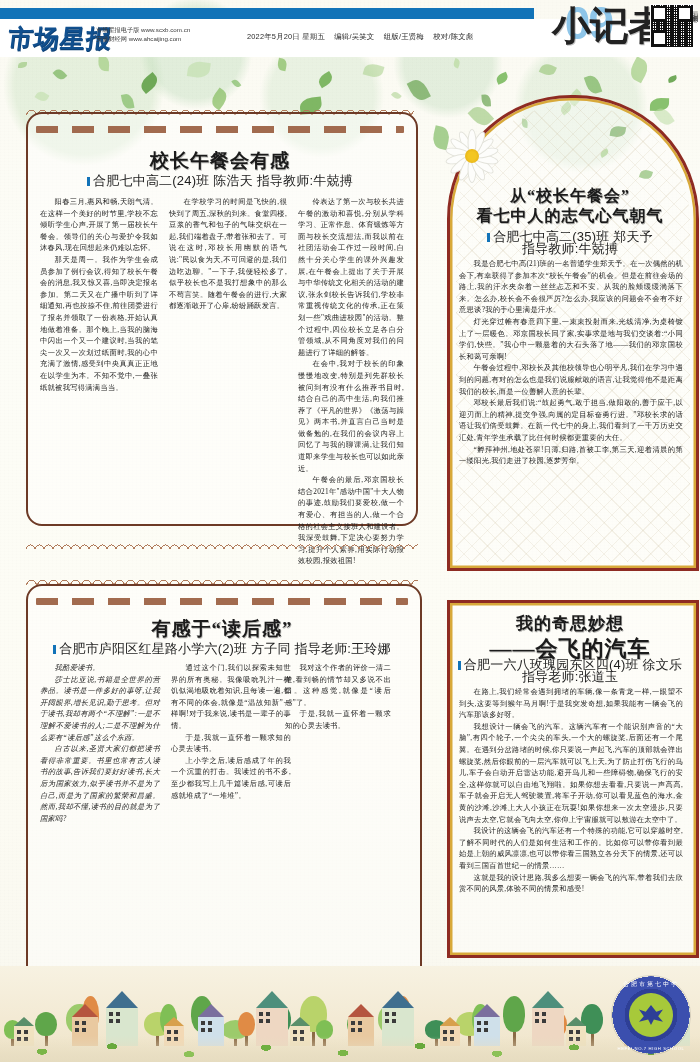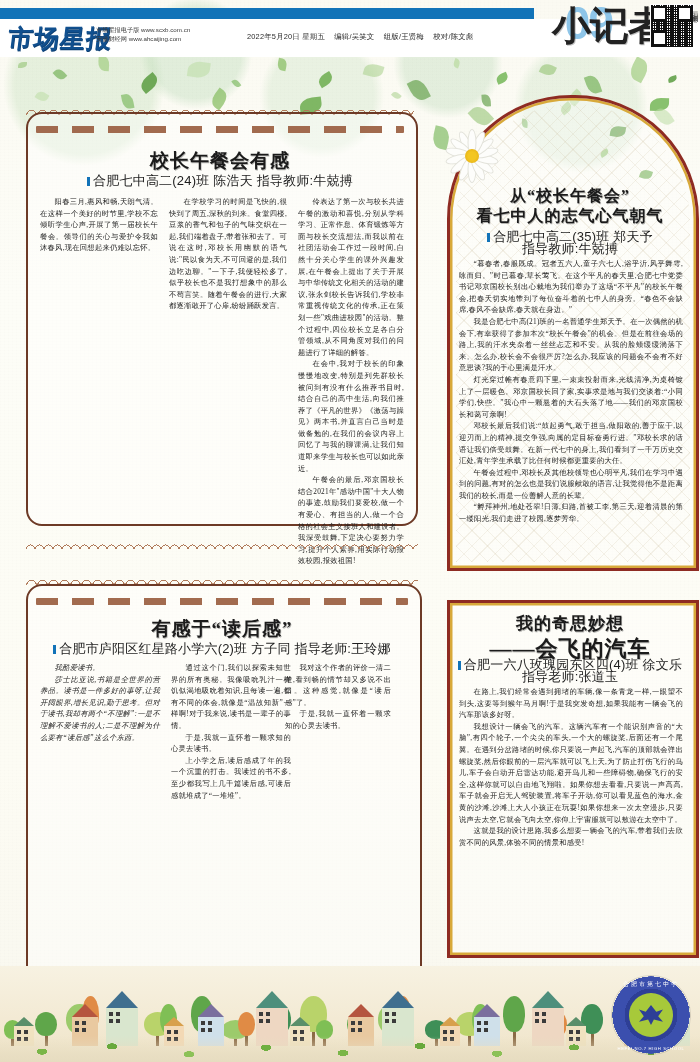--- a/index.html
+++ b/index.html
@@ -204,20 +204,21 @@
 <div class="frame" style="left:26px;top:112px;width:388px;height:410px;"></div>
 <div class="dashes" style="left:36px;top:126px;width:368px;"></div>
 
 <div class="headline" style="left:26px;top:148px;width:388px;font-size:19px;">校长午餐会有感</div>
 <div class="byline" style="left:26px;top:172px;width:388px;">
   <span class="bmark"></span><span>合肥七中高二(24)班 陈浩天  指导教师:牛兢搏</span>
 </div>
 
 <div class="col" style="left:40px;top:196px;width:118px;height:316px;">
     <p>阳春三月,惠风和畅,天朗气清。在这样一个美好的时节里,学校不忘倾听学生心声,开展了第一届校长午餐会。领导们的关心与爱护令我如沐春风,现在回想起来仍难以忘怀。</p>
+    <p>那天是周一。我作为学生会成员参加了例行会议,得知了校长午餐会的消息,我又惊又喜,当即决定报名参加。第二天又在广播中听到了详细通知,再也按捺不住,前往团委进行了报名并领取了一份表格,开始认真地做着准备。那个晚上,当我的脑海中闪出一个又一个建议时,当我的笔尖一次又一次划过纸面时,我的心中充满了激情,感受到中央真真正正地在以学生为本。不知不觉中,一叠张纸就被我写得满满当当。</p>
   </div>
 <div class="col" style="left:169px;top:196px;width:118px;height:316px;">
     <p>在学校学习的时间是飞快的,很快到了周五,深秋的到来。食堂四楼,豆浆的香气和包子的气味交织在一起,我们端着盘子,带着张和去了。可说在这时,邓校长用幽默的语气说:"民以食为天,不可回避的是,我们边吃边聊。"一下子,我便轻松多了,似乎校长也不是我打想象中的那么不苟言笑。随着午餐会的进行,大家都逐渐敢开了心扉,纷纷踊跃发言。</p>
   </div>
 <div class="col" style="left:298px;top:196px;width:106px;height:316px;">
     <p>伶表达了第一次与校长共进午餐的激动和喜悦,分别从学科学习、正常作息、体育锻炼等方面与校长交流想法,而我以前在社团活动会工作过一段时间,自然十分关心学生的课外兴趣发展,在午餐会上提出了关于开展与中华传统文化相关的活动的建议,张永剑校长告诉我们,学校非常重视传统文化的传承,正在策划一些"戏曲进校园"的活动。整个过程中,四位校长立足各自分管领域,从不同角度对我们的问题进行了详细的解答。</p>
     <p>在会中,我对于校长的印象慢慢地改变,特别是列先群校长被问到有没有什么推荐书目时,结合自己的高中生活,向我们推荐了《平凡的世界》《激荡与躁见》两本书,并直言自己当时是做备勉的,在我们的会议内容上回忆了与我的聊课满,让我们知道即来学生与校长也可以如此亲近。</p>
     <p>午餐会的最后,邓京国校长结合2021年"感动中国"十大人物的事迹,鼓励我们要爱校,做一个有爱心、有担当的人,做一个合格的社会主义接班人和建设者。我深受鼓舞,下定决心要努力学习,提升个人素养,用实际行动报效校园,报效祖国!</p>
   </div>
 
@@ -243,41 +244,41 @@
 </div>
 
 <div class="headline" style="left:447px;top:186px;width:246px;font-size:16px;">从“校长午餐会”</div>
 <div class="headline" style="left:447px;top:206px;width:246px;font-size:16px;">看七中人的志气心气朝气</div>
 <div class="byline" style="left:447px;top:228px;width:246px;">
   <span class="bmark"></span><span>合肥七中高二(35)班 郑天予</span>
 </div>
 <div class="byline" style="left:447px;top:240px;width:246px;">指导教师:牛兢搏</div>
 
 <div class="col" style="left:459px;top:258px;width:224px;height:296px;">
-    <p>“暮春者,春服既成。冠者五六人,童子六七人,浴乎沂,风乎舞雩,咏而归。”时已暮春,草长莺飞。在这个平凡的春天里,合肥七中党委书记邓京国校长别出心裁地为我们举办了这场“不平凡”的校长午餐会,把春天切实地带到了每位奋斗着的七中人的身旁。“春色不会缺席,春风不会缺席,春天就在身边。”</p>
     <p>我是合肥七中高(21)班的一名普通学生郑天予。在一次偶然的机会下,有幸获得了参加本次“校长午餐会”的机会。但是在前往会场的路上,我的汗水夹杂着一丝丝忐忑和不安。从我的脸颊缓缓淌落下来。怎么办,校长会不会很严厉?怎么办,我应该的问题会不会有不好意思谈?我的手心里满是汗水。</p>
     <p>灯光穿过帷有春意四下里,一束束投射而来,光线清净,为桌椅镀上了一层暖色。邓京国校长回了家,实事求是地与我们交谈着:“小同学们,快些。”我心中一颗悬着的大石头落了地——我们的邓京国校长和蔼可亲啊!</p>
+    <p>午餐会过程中,邓校长及其他校领导也心明平凡,我们在学习中遇到的问题,有对的怎么也是我们说服献敢的语言,让我觉得他不是距离我们的校长,而是一位善解人意的长辈。</p>
     <p>邓校长最后我们说:“鼓起勇气,敢于担当,做阳敢的,善于应干,以迎刃而上的精神,提交争强,向属的定目标奋勇行进。”邓校长求的话语让我们倍受鼓舞。在新一代七中的身上,我们看到了一千万历史交汇处,青年学生承载了比任何时候都更重要的大任。</p>
-    <p>午餐会过程中,邓校长及其他校领导也心明平凡,我们在学习中遇到的问题,有对的怎么也是我们说服献敢的语言,让我觉得他不是距离我们的校长,而是一位善解人意的长辈。</p>
     <p>“孵拜神州,地处苍翠!日薄,归路,首被工李,第三天,迎着清晨的第一缕阳光,我们走进了校园,逐梦芳华。</p>
   </div>
 
 <div class="lace2" style="left:26px;top:536px;width:392px;"></div>
 <div class="lace" style="left:26px;top:570px;width:392px;"></div>
 <div class="frame" style="left:26px;top:584px;width:392px;height:400px;"></div>
 <div class="dashes" style="left:36px;top:598px;width:372px;"></div>
 
 <div class="headline" style="left:26px;top:616px;width:392px;font-size:19px;">有感于“读后感”</div>
 <div class="byline" style="left:26px;top:640px;width:392px;">
   <span class="bmark"></span><span>合肥市庐阳区红星路小学六(2)班 方子同   指导老师:王玲娜</span>
 </div>
 
 <div class="col" style="left:40px;top:662px;width:120px;height:312px;font-style:italic;">
     <p>我酷爱读书。</p>
     <p>莎士比亚说,书籍是全世界的营养品。读书是一件多好的事呀,让我开阔眼界,增长见识,勤于思考。但对于读书,我却有两个“不理解”:一是不理解不爱读书的人;二是不理解为什么要有“读后感”这么个东西。</p>
+    <p>自古以来,圣贤大家们都把读书看得非常重要。书里也常有古人读书的故事,告诉我们要好好读书,长大后为国家效力,似乎读书并不是为了自己,而是为了国家的繁荣和昌盛。然而,我却不懂,读书的目的就是为了国家吗?</p>
   </div>
 <div class="col" style="left:171px;top:662px;width:120px;height:312px;">
     <p>通过这个门,我们以探索未知世界的所有奥秘。我像吸吮乳汁一样饥似渴地吸吮着知识,且每读一遍,都有不同的体会,就像是“温故知新”一样啊!对于我来说,读书是一辈子的事情。</p>
     <p>于是,我就一直怀着一颗求知的心灵去读书。</p>
     <p>上小学之后,读后感成了年的我一个沉重的打击。我读过的书不多,至少都我写上几千篇读后感,可读后感就堆成了“一堆堆”。</p>
   </div>
 <div class="col" style="left:285px;top:662px;width:106px;height:312px;font-family:Liberation Serif, serif;">
     <p>我对这个作者的评价一清二楚,看到畅的情节却又多说不出口。这种感觉,就像是“读后感”了。</p>
     <p>于是,我就一直怀着一颗求知的心灵去读书。</p>
   </div>
@@ -286,20 +287,21 @@
 <div class="headline" style="left:447px;top:612px;width:246px;font-size:17px;">我的奇思妙想</div>
 <div class="headline" style="left:447px;top:634px;width:246px;font-size:22px;">——会飞的汽车</div>
 <div class="byline" style="left:447px;top:656px;width:246px;">
   <span class="bmark"></span><span>合肥一六八玫瑰园东区四(4)班 徐文乐</span>
 </div>
 <div class="byline" style="left:447px;top:668px;width:246px;">指导老师:张道玉</div>
 
 <div class="col" style="left:459px;top:686px;width:224px;height:278px;">
     <p>在路上,我们经常会遇到拥堵的车辆,像一条青龙一样,一眼望不到头,这要等到猴年马月啊!于是我突发奇想,如果我能有一辆会飞的汽车那该多好呀。</p>
     <p>我想设计一辆会飞的汽车。这辆汽车有一个能识别声音的“大脑”,有四个轮子,一个尖尖的车头,一个大的螺旋桨,后面还有一个尾翼。在遇到分岔路堵的时候,你只要说一声起飞,汽车的顶部就会弹出螺旋桨,然后你眼前的一层汽车就可以飞上天,为了防止打伤飞行的鸟儿,车子会自动开启雷达功能,避开鸟儿和一些障碍物,确保飞行的安全,这样你就可以自由地飞翔啦。如果你想去看看,只要说一声高高,车子就会开启无人驾驶装置,将车子开动,你可以看见蓝色的海水,金黄的沙滩,沙滩上大人小孩正在玩耍!如果你想来一次太空漫步,只要说声去太空,它就会飞向太空,你仰上宇宙服就可以敖游在太空中了。</p>
+    <p>我设计的这辆会飞的汽车还有一个特殊的功能,它可以穿越时空,了解不同时代的人们是如何生活和工作的。比如你可以带你看到最始是上朝的威风凛凛,也可以带你看三国熟立各分天下的情景,还可以看到三国百首世纪一的情景……</p>
     <p>这就是我的设计思路,我多么想要一辆会飞的汽车,带着我们去欣赏不同的风景,体验不同的情景和感受!</p>
   </div>
 
 <div class="village">
   <div id="village-art">
       <div class="tree" style="left: 4px; width: 17px; height: 26px;">
         <div class="crown" style="background:#7fbf55"></div>
         <div class="trunk"></div>
       </div>
       <div class="tree" style="left: 35px; width: 22px; height: 34px;">

